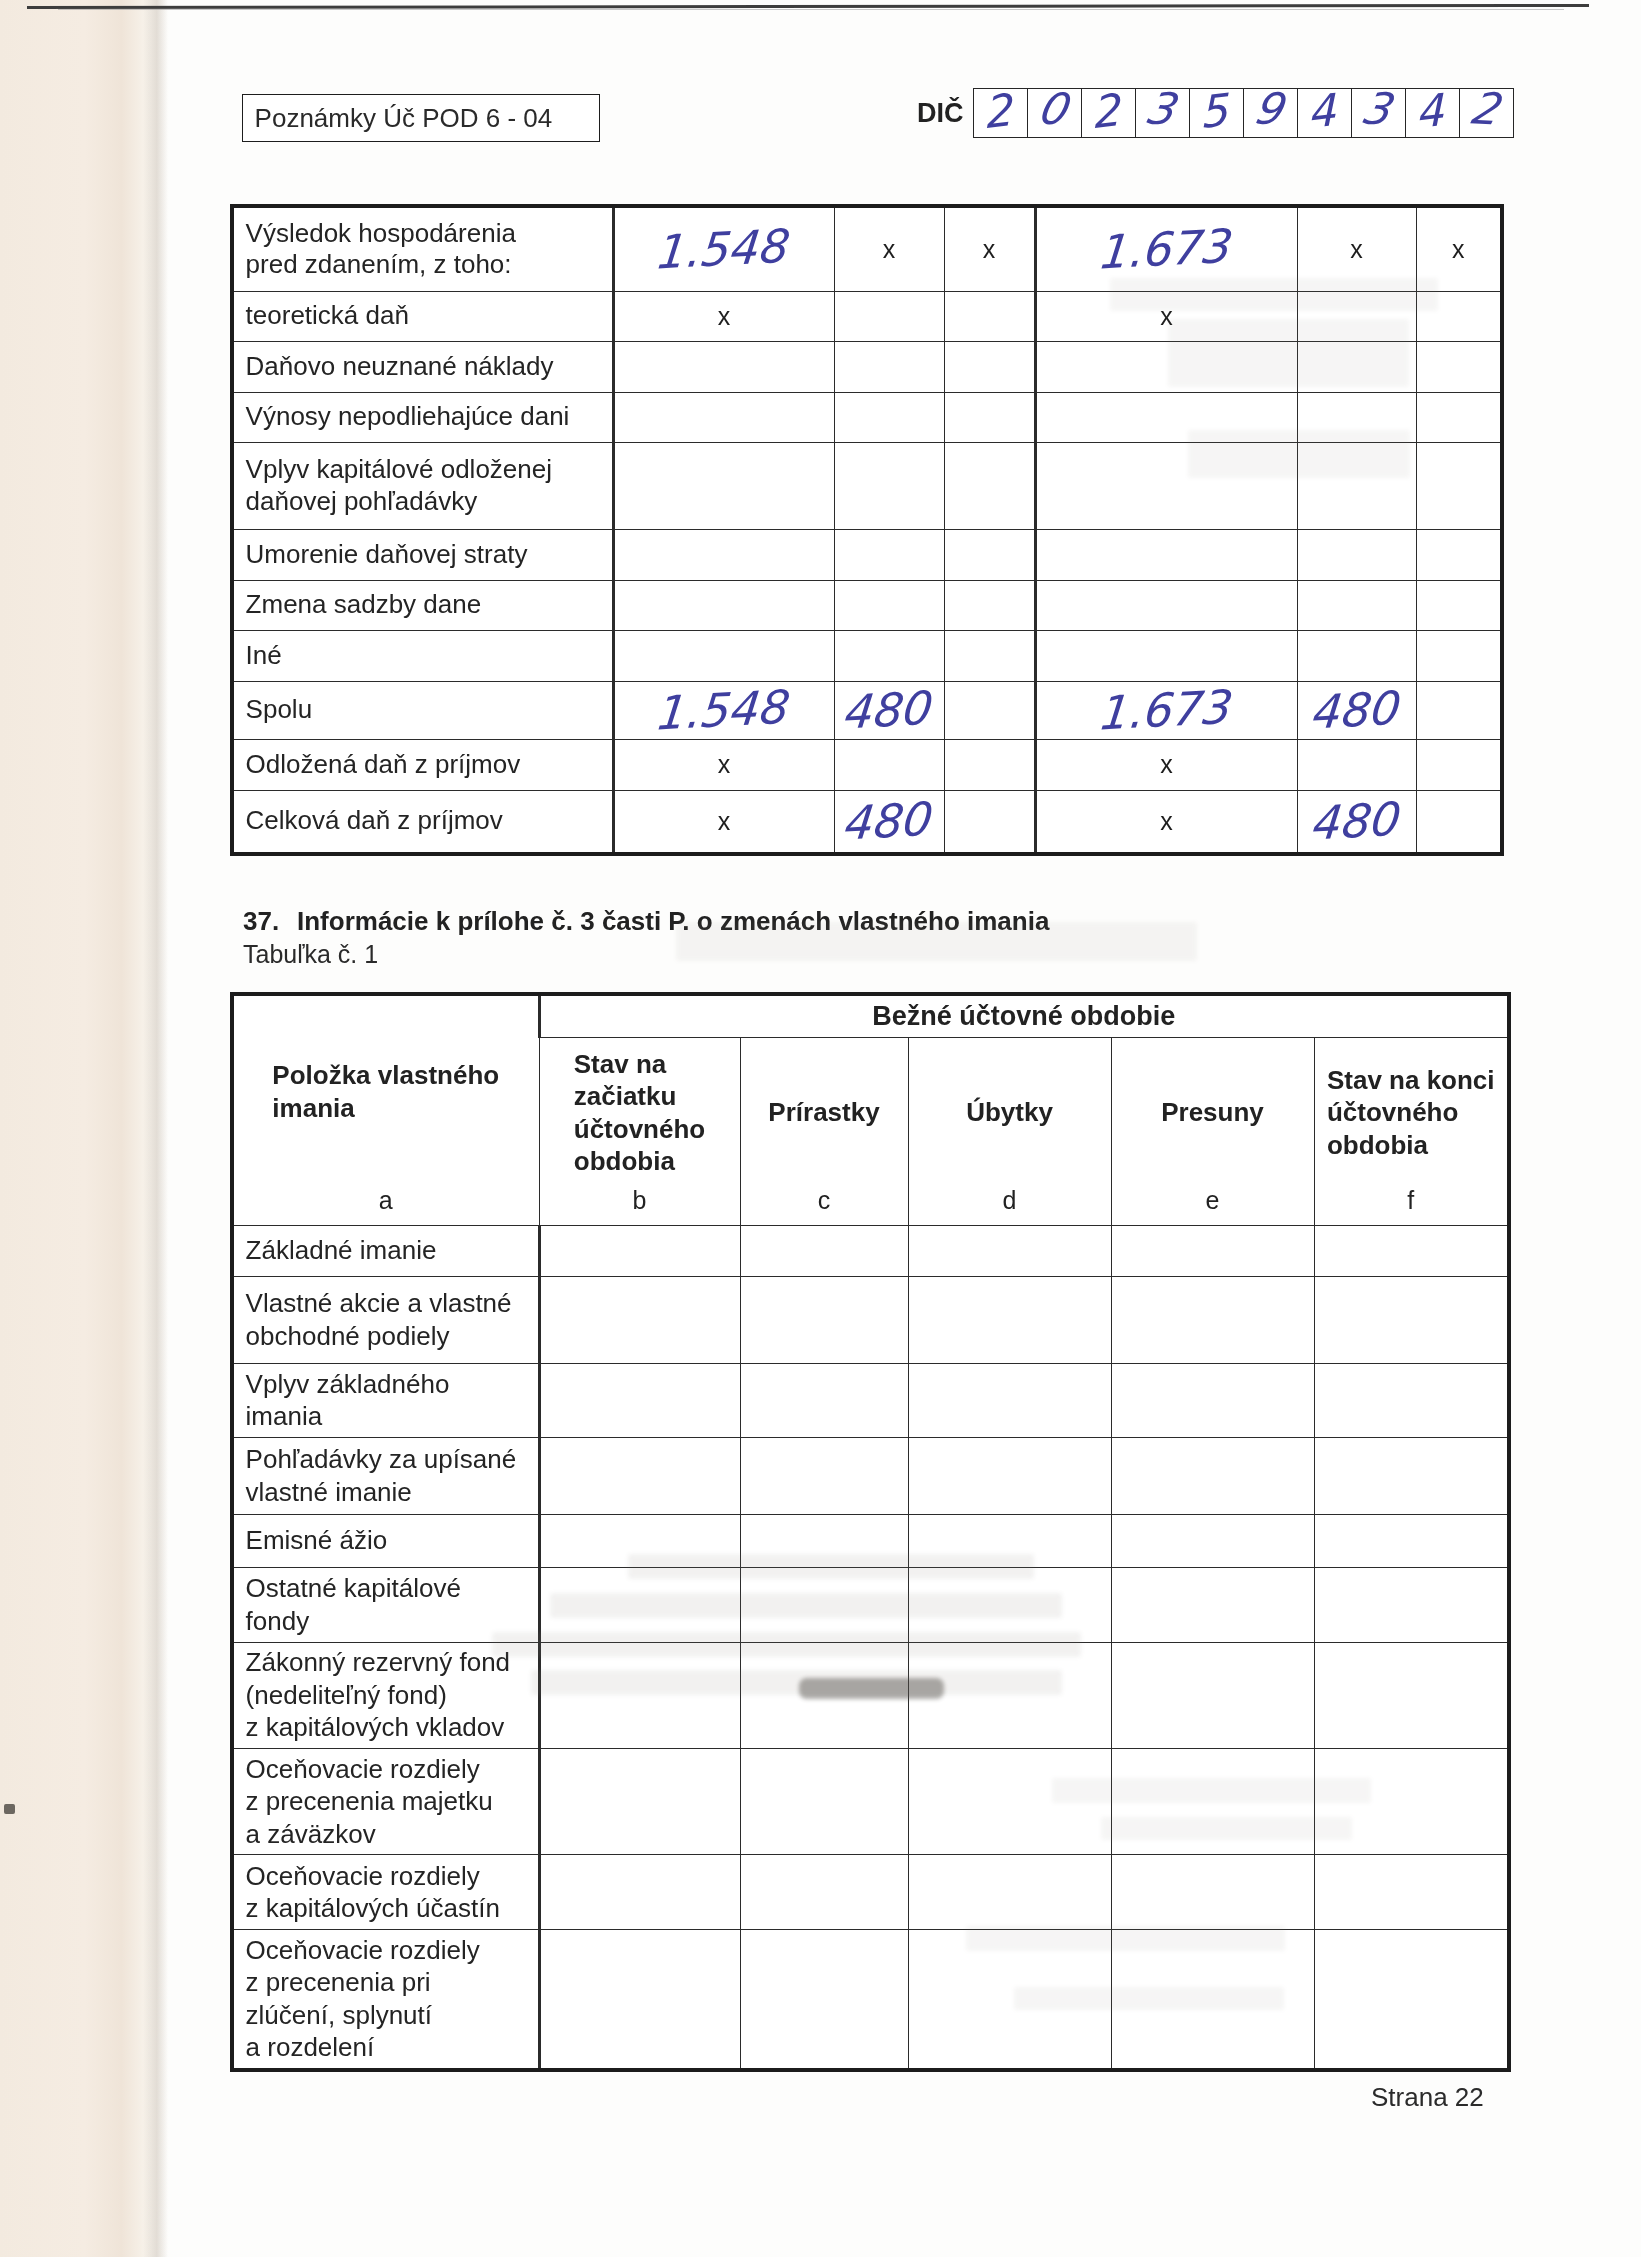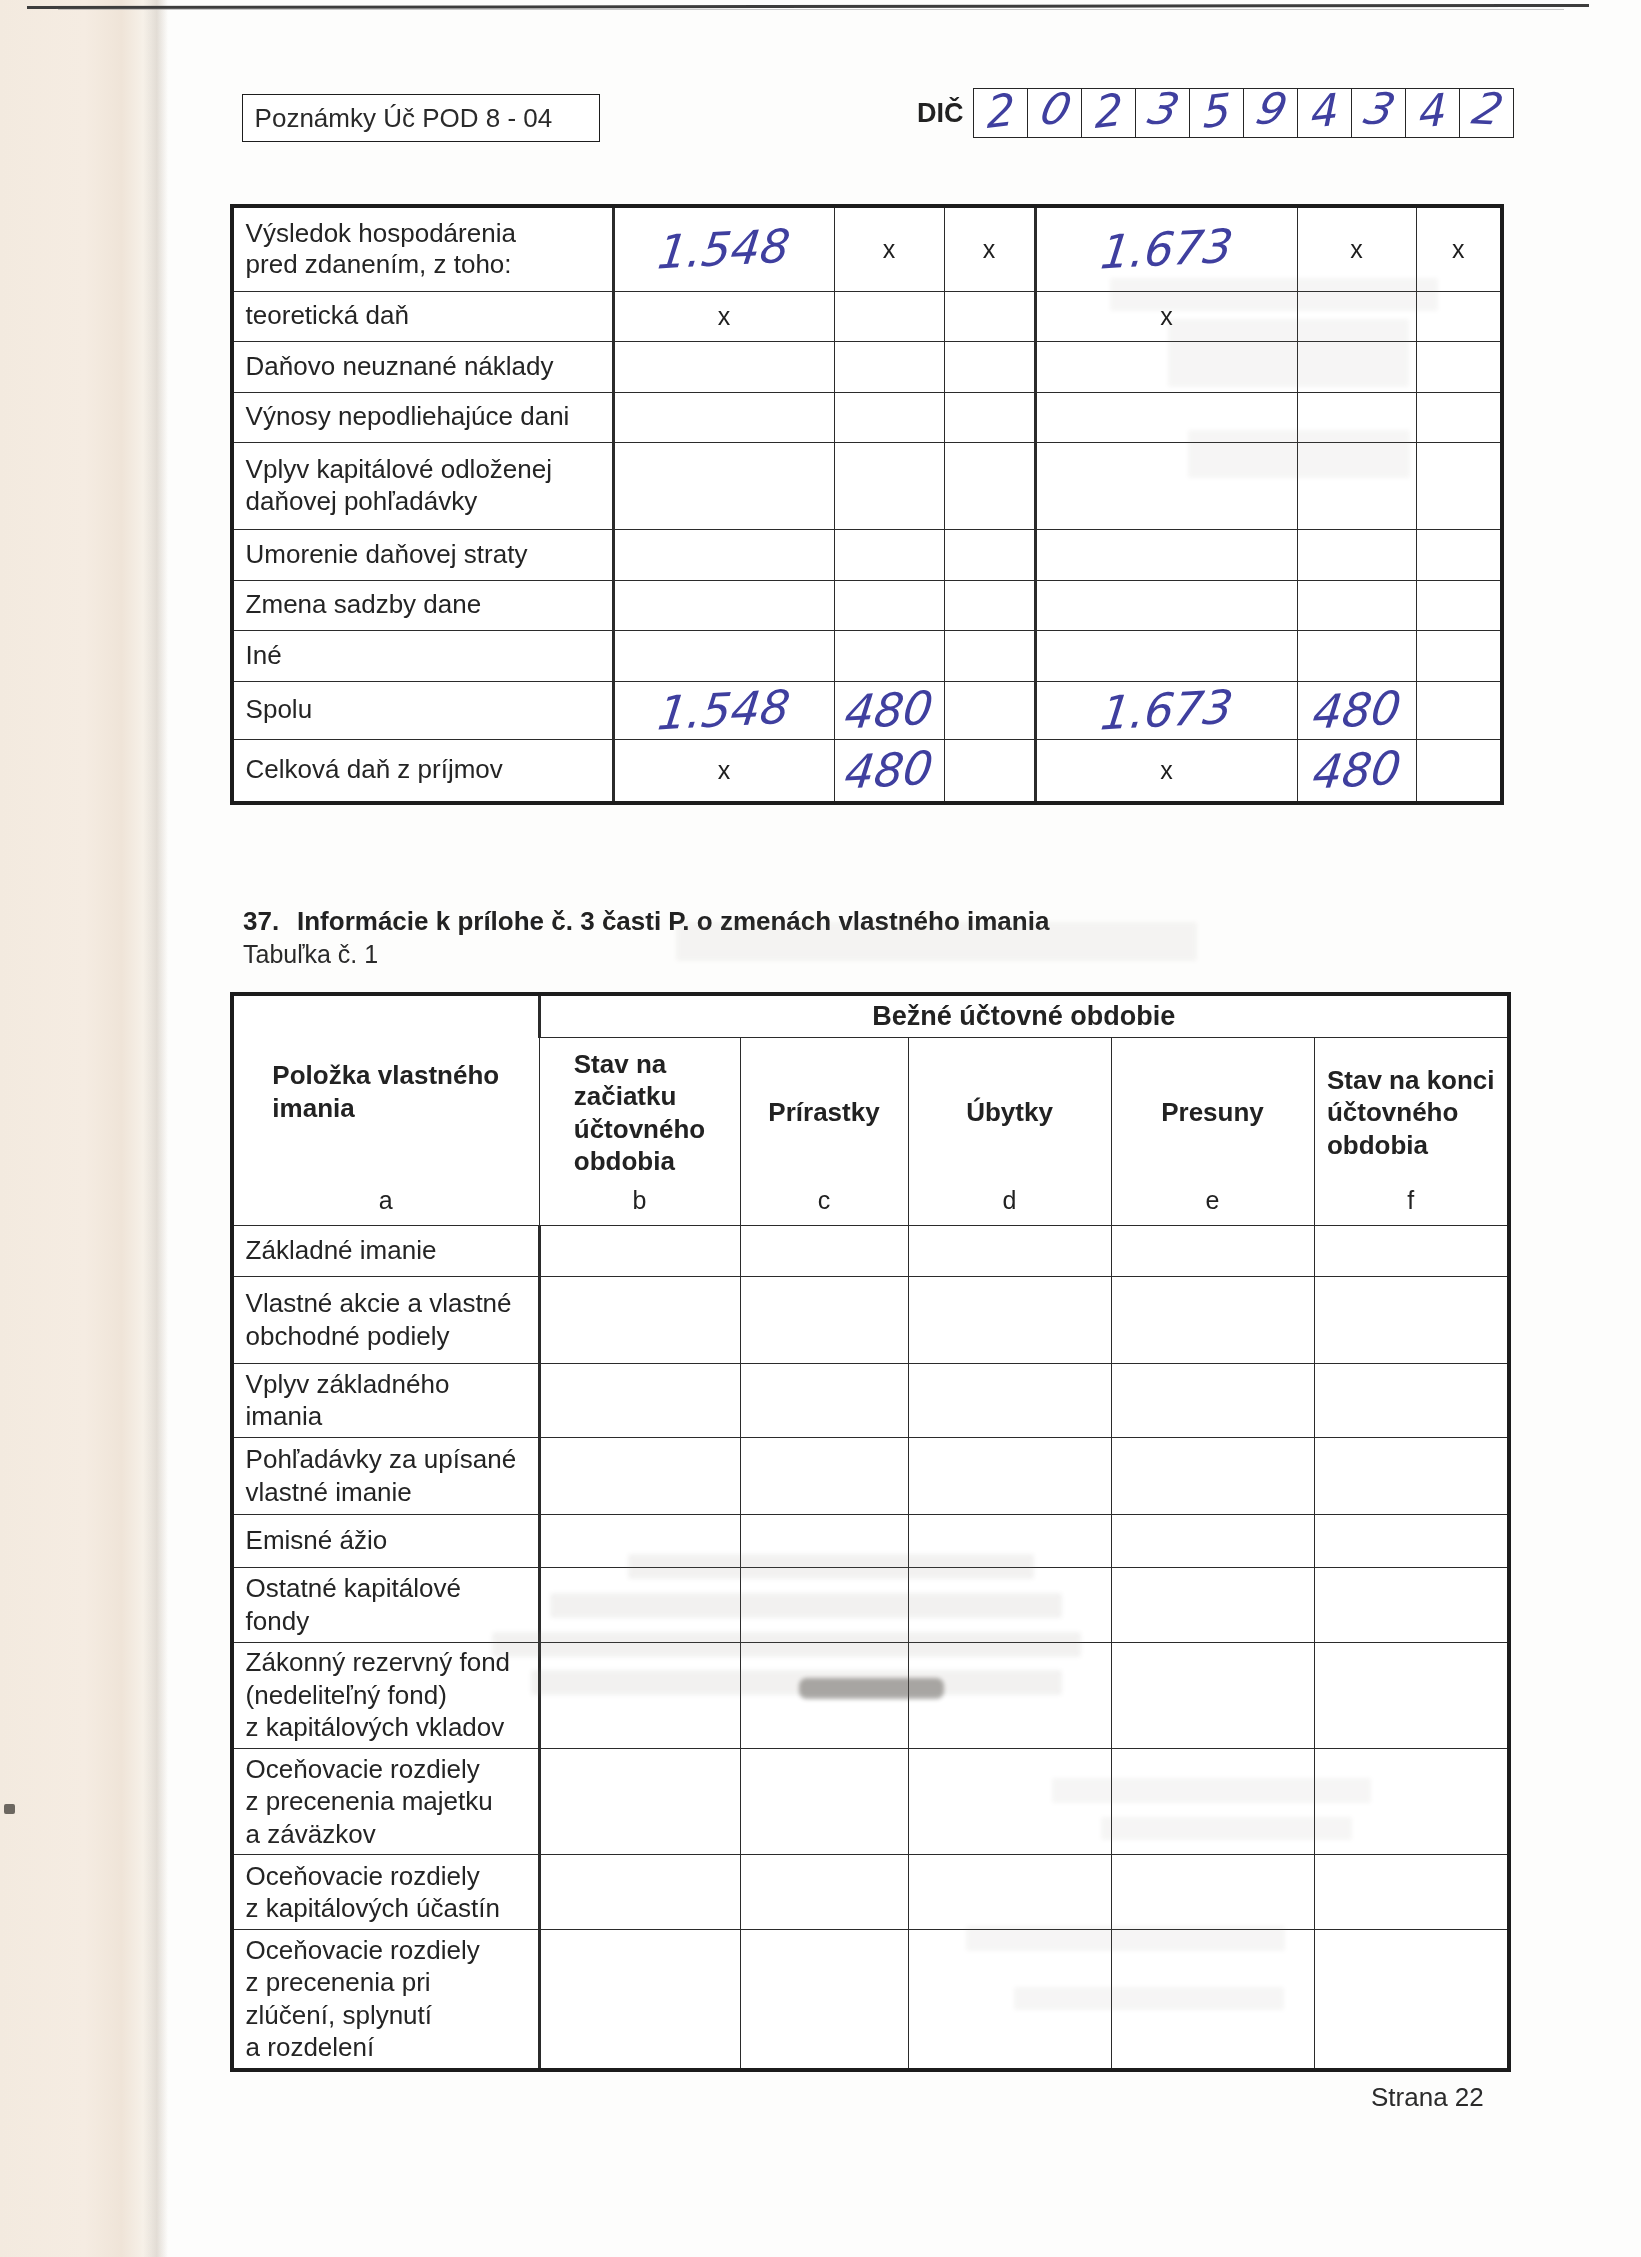--- a/index.html
+++ b/index.html
@@ -94,21 +94,21 @@
 
 <div class="sheet">
 
   <div class="paper-edge"></div>
   <div class="paper-fold"></div>
   <div class="scan-line-top"></div>
   <div class="scan-line-top2"></div>
   <div class="edge-mark"></div>
 
   <div class="form-code-box">
-    <span>Poznámky Úč POD 8 - 04</span>
+    <span>Poznámky Úč POD 6 - 04</span>
   </div>
 
   <div class="dic-wrap">
     <span class="dic-label">DIČ</span>
     <div class="dic-cells">
       <div class="dic-cell">
           <span class="digit hand">2</span>
         </div>
       <div class="dic-cell">
           <span class="digit hand">0</span>
@@ -225,20 +225,29 @@
       <td class="val"></td>
           <td class="val"></td>
     </tr>
     <tr class="h60 pt">
       <td class="lbl">Spolu</td>
       <td class="val hv"><span class="ink hand">1.548</span></td>
       <td class="val hv"><span class="ink hand">480</span></td>
       <td class="val"></td>
       <td class="val hv"><span class="ink hand">1.673</span></td>
       <td class="val hv"><span class="ink hand">480</span></td>
+      <td class="val"></td>
+    </tr>
+    <tr class="h53 pt">
+      <td class="lbl">Odložená daň z príjmov</td>
+      <td class="val xc">x</td>
+      <td class="val"></td>
+      <td class="val"></td>
+      <td class="val xc">x</td>
+      <td class="val"></td>
       <td class="val"></td>
     </tr>
     <tr class="h66 pt">
       <td class="lbl">Celková daň z príjmov</td>
       <td class="val xc">x</td>
       <td class="val hv"><span class="ink hand">480</span></td>
       <td class="val"></td>
       <td class="val xc">x</td>
       <td class="val hv"><span class="ink hand">480</span></td>
       <td class="val"></td>

